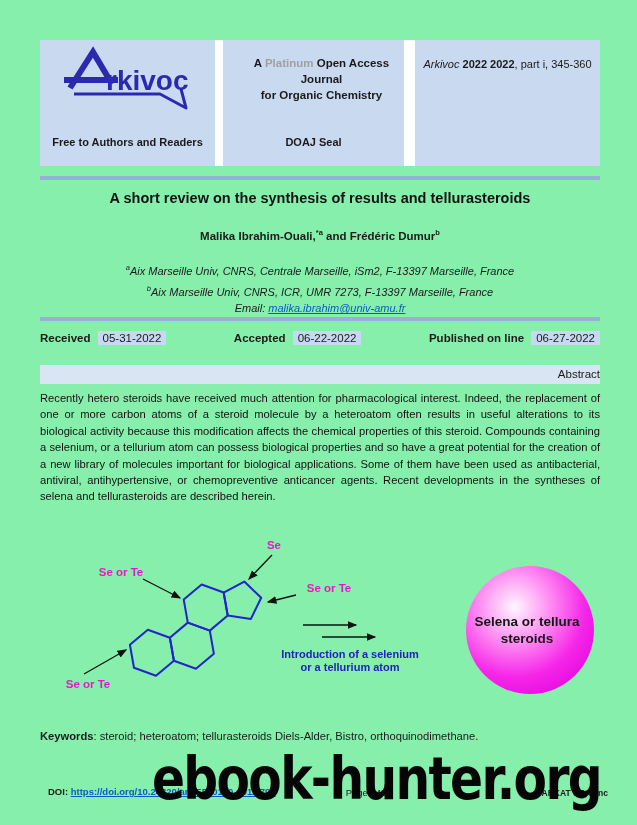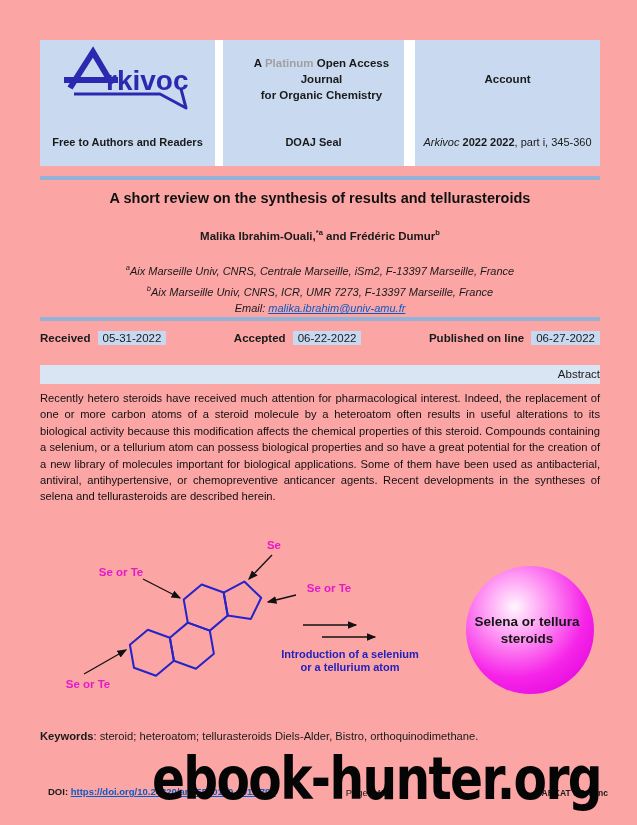--- a/index.html
+++ b/index.html
@@ -1,16 +1,16 @@
 <!DOCTYPE html>
 <html><head>
 <meta charset="utf-8">
 <style>
   html,body{margin:0;padding:0;background:#ffffff;}
-  .page{position:relative;width:637px;height:825px;background:#fca5a5;overflow:hidden;
+  .page{position:relative;width:637px;height:825px;background:#86efac;overflow:hidden;
         font-family:"Liberation Sans",sans-serif;color:#1a1a1a;}
   .b{font-weight:bold;}
   .i{font-style:italic;}
   .gray{color:#a0a0a0;}
   
   .hdr{position:absolute;left:40px;top:40px;width:560px;height:126px;display:flex;}
   .hcol{background:#c9daf0;display:flex;flex-direction:column;}
   .hgap{background:#ffffff;}
   .hrow1{height:78px;display:flex;align-items:center;justify-content:center;text-align:center;}
   .hrow2{height:48px;display:flex;align-items:center;justify-content:center;text-align:center;
@@ -80,21 +80,20 @@
           <span class="gray">Platinum</span>
           <span>Open Access Journal</span>
           <br>
           <span>for Organic Chemistry</span>
         </div>
       </div>
       <div class="hrow2">DOAJ Seal</div>
     </div>
     <div class="hgap" style="width:11px"></div>
     <div class="hcol" style="width:185px">
-      <div class="hrow1 account">Account</div>
       <div class="hrow2 issue">
         <span><span class="i">Arkivoc</span><span class="b"> 2022</span><span class="b"></span><span class="b"> 2022</span><span>, part i, 345-360</span></span>
       </div>
     </div>
   </div>
 
   <div class="rule" style="top:176px"></div>
   <div class="rule" style="top:317px"></div>
 
   <div class="title">A short review on the synthesis of results and tellurasteroids</div>

